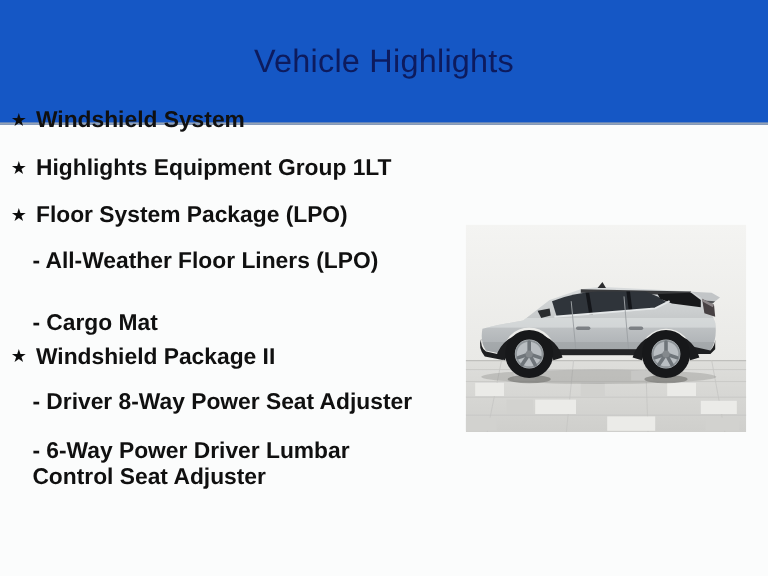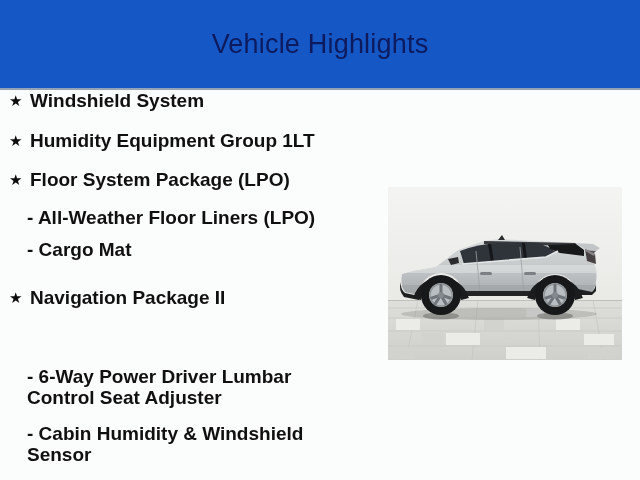--- a/index.html
+++ b/index.html
@@ -11,21 +11,21 @@
   }
   *{margin:0;padding:0;box-sizing:border-box;}
   html,body{width:640px;height:480px;overflow:hidden;}
   body{
     position:relative;
     background:var(--page-bg);
     font-family:"Liberation Sans","DejaVu Sans",sans-serif;
   }
   
   .header{
-    position:absolute;left:0;top:0;width:640px;height:90px;
+    position:absolute;left:0;top:0;width:640px;height:104px;
     background:var(--header-bg);
     border-bottom:2px solid var(--header-border);
     display:flex;align-items:center;justify-content:center;
   }
   .header .title{
     color:var(--header-text);
     font-size:27px;
     font-weight:400;
     letter-spacing:0.2px;
   }
@@ -33,21 +33,21 @@
   .list{position:absolute;left:0;top:82px;width:386px;height:398px;}
   .row{position:absolute;left:0;width:386px;color:var(--list-text);
        font-weight:700;font-size:19px;line-height:21px;}
   .row .label{white-space:pre-line;display:block;}
   .row.feature .label{margin-left:30px;}
   .row.sub .label{margin-left:27px;max-width:345px;}
   .star{
     position:absolute;left:9px;top:1px;
     font-size:15px;line-height:19px;color:#0c0c0c;font-weight:400;
   }
-  .r0{top:8px}.r1{top:48px}.r2{top:87px}.r3{top:125px}.r4{top:157px}
+  .r0{top:8px}.r1{top:48px}.r2{top:87px}.r3{top:125px}.r4{top:177px}
   .r5{top:205px}.r6{top:243px}.r7{top:284px}.r8{top:341px}
   
   .photo{
     position:absolute;left:388px;top:187px;width:234px;height:173px;
     overflow:hidden;
   }
   .photo svg{display:block;}
 </style>
 </head>
 <body>
@@ -56,43 +56,42 @@
   <div class="title">Vehicle Highlights</div>
 </div>
 
 <div class="list">
   <div class="row feature r0">
     <span class="star">★</span>
     <span class="label">Windshield System</span>
   </div>
   <div class="row feature r1">
     <span class="star">★</span>
-    <span class="label">Humidity Equipment Group 1LT</span>
+    <span class="label">Highlights Equipment Group 1LT</span>
   </div>
   <div class="row feature r2">
     <span class="star">★</span>
     <span class="label">Floor System Package (LPO)</span>
   </div>
   <div class="row sub r3">
     <span class="label">- All-Weather Floor Liners (LPO)</span>
   </div>
   <div class="row sub r4">
     <span class="label">- Cargo Mat</span>
   </div>
   <div class="row feature r5">
     <span class="star">★</span>
-    <span class="label">Navigation Package II</span>
+    <span class="label">Windshield Package II</span>
+  </div>
+  <div class="row sub r6">
+    <span class="label">- Driver 8-Way Power Seat Adjuster</span>
   </div>
   <div class="row sub r7">
     <span class="label">- 6-Way Power Driver Lumbar
 Control Seat Adjuster</span>
-  </div>
-  <div class="row sub r8">
-    <span class="label">- Cabin Humidity &amp; Windshield
-Sensor</span>
   </div>
 </div>
 
 <div class="photo">
   <svg width="234" height="173" viewBox="0 0 234 173" xmlns="http://www.w3.org/2000/svg">
     <defs>
       <linearGradient id="wall" x1="0" y1="0" x2="0" y2="1">
         <stop offset="0" stop-color="#f4f4f2"></stop>
         <stop offset="1" stop-color="#e9e9e6"></stop>
       </linearGradient>

